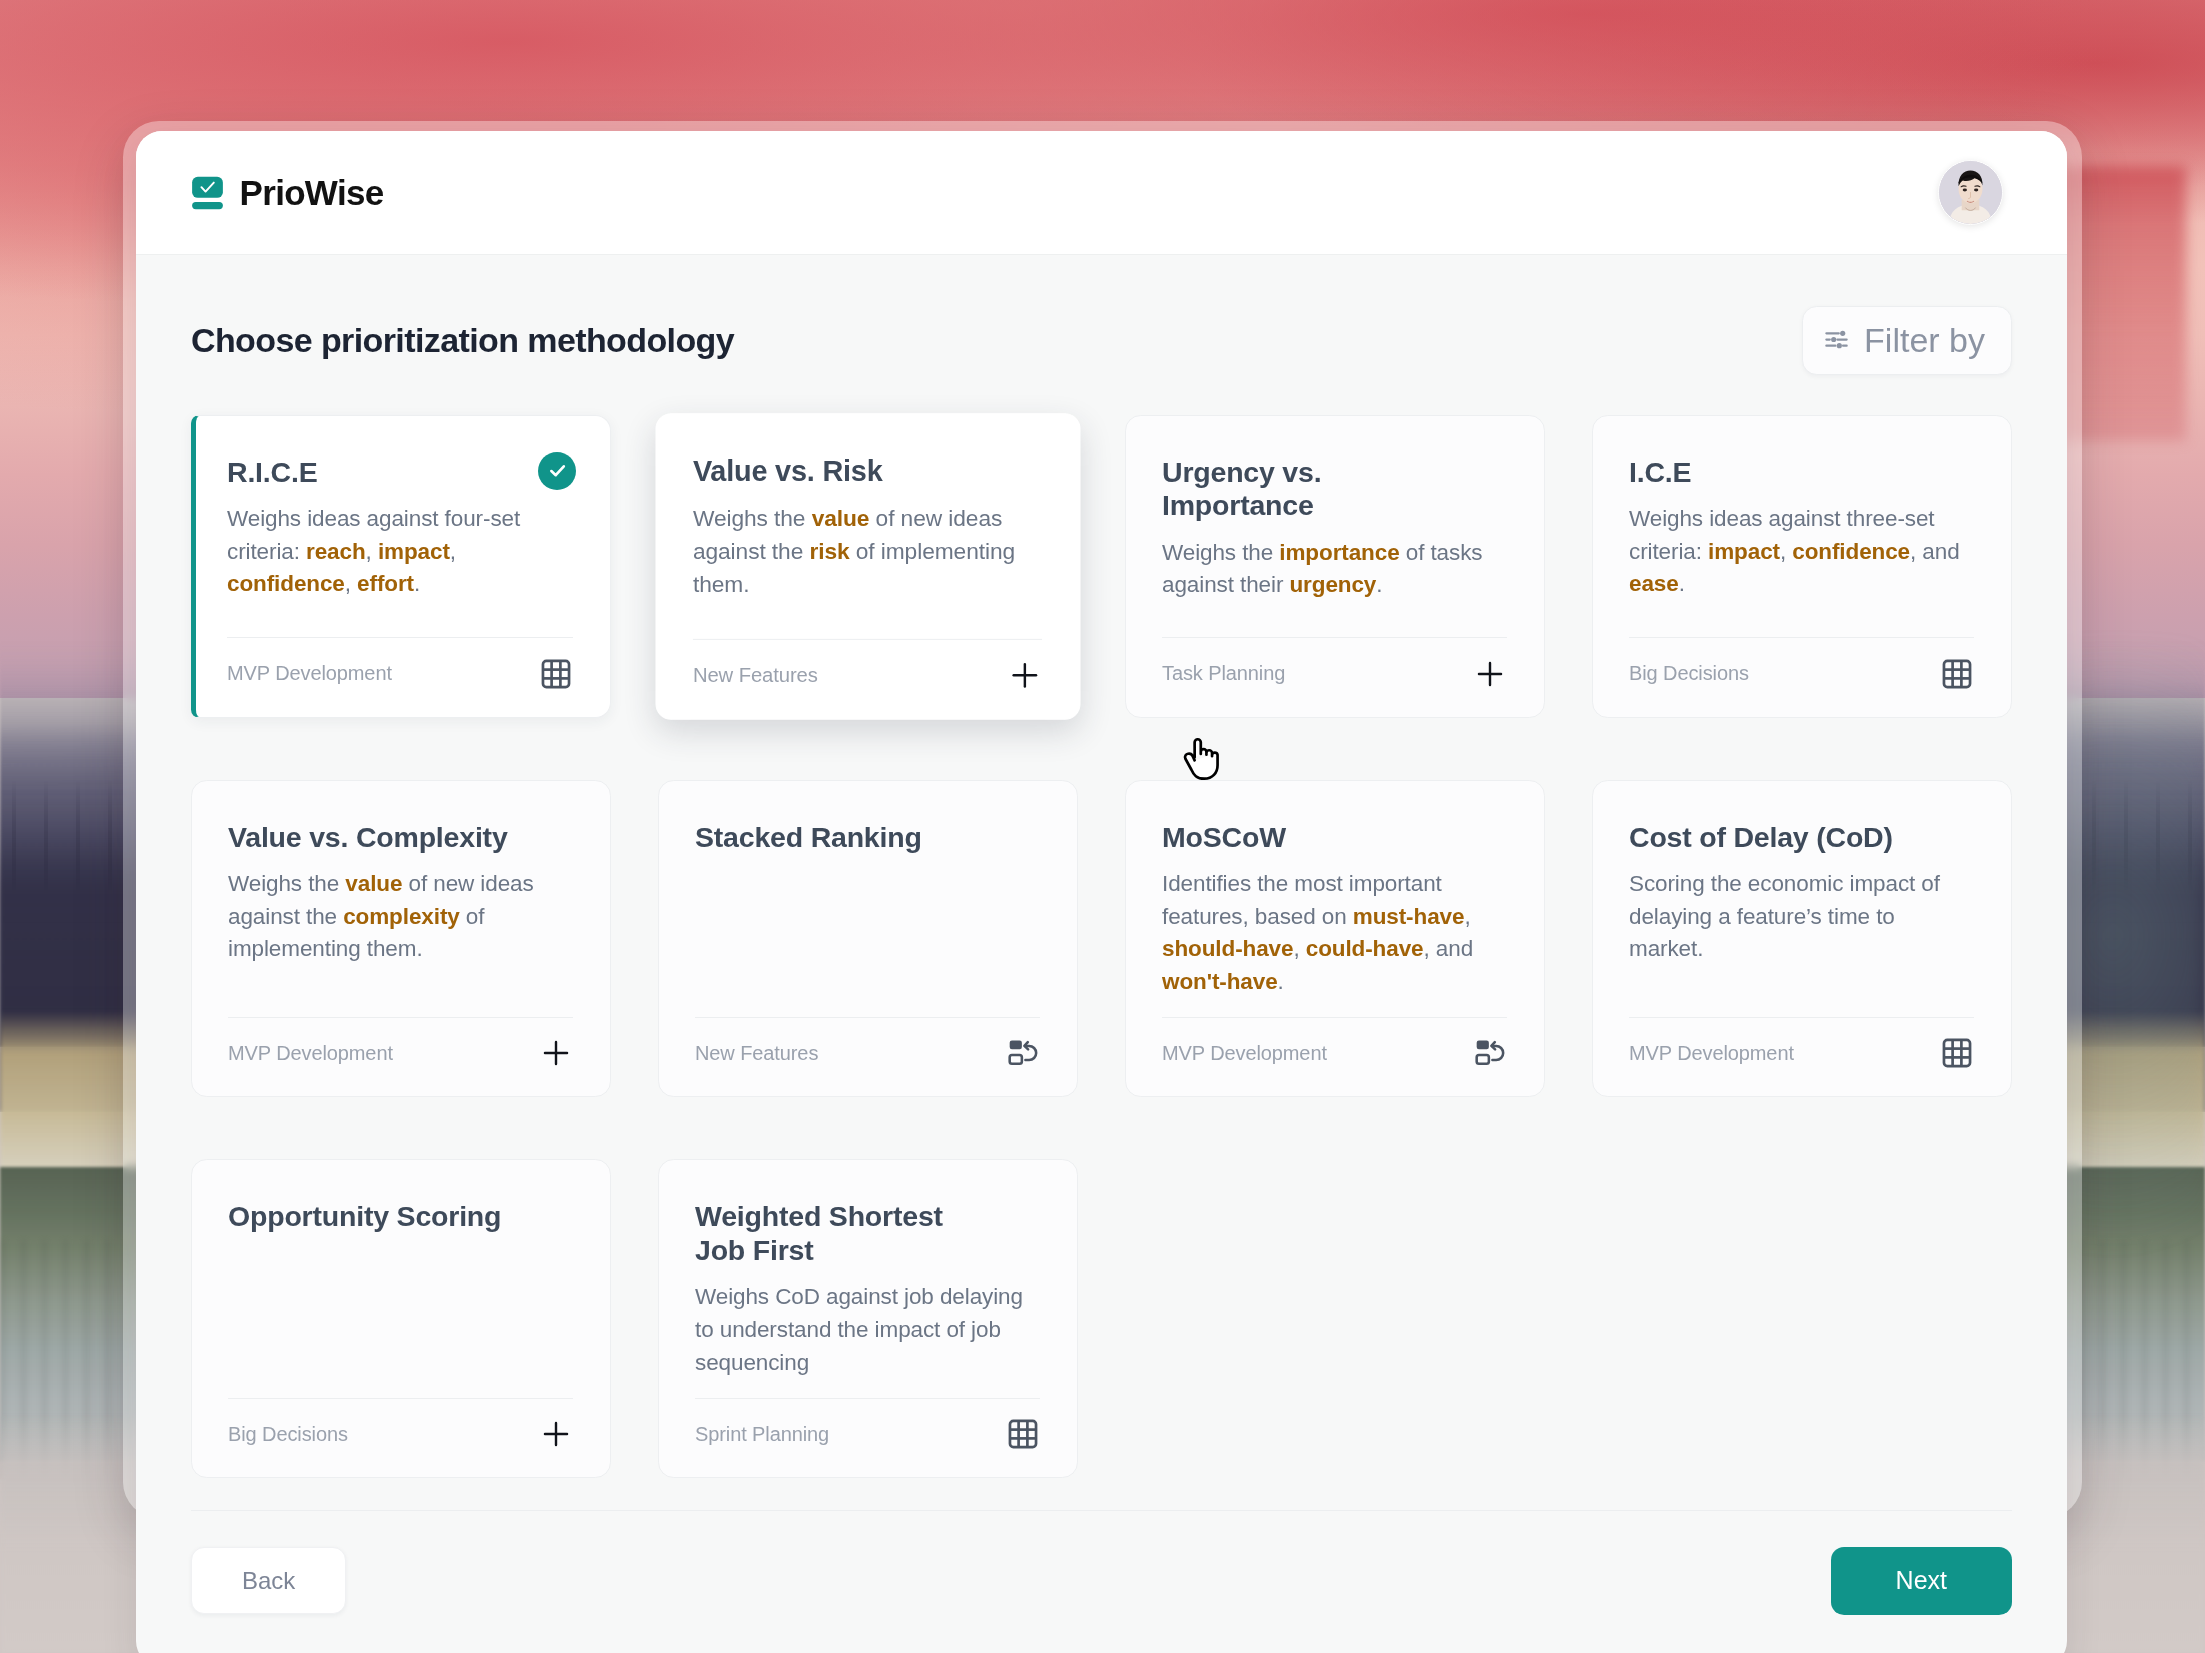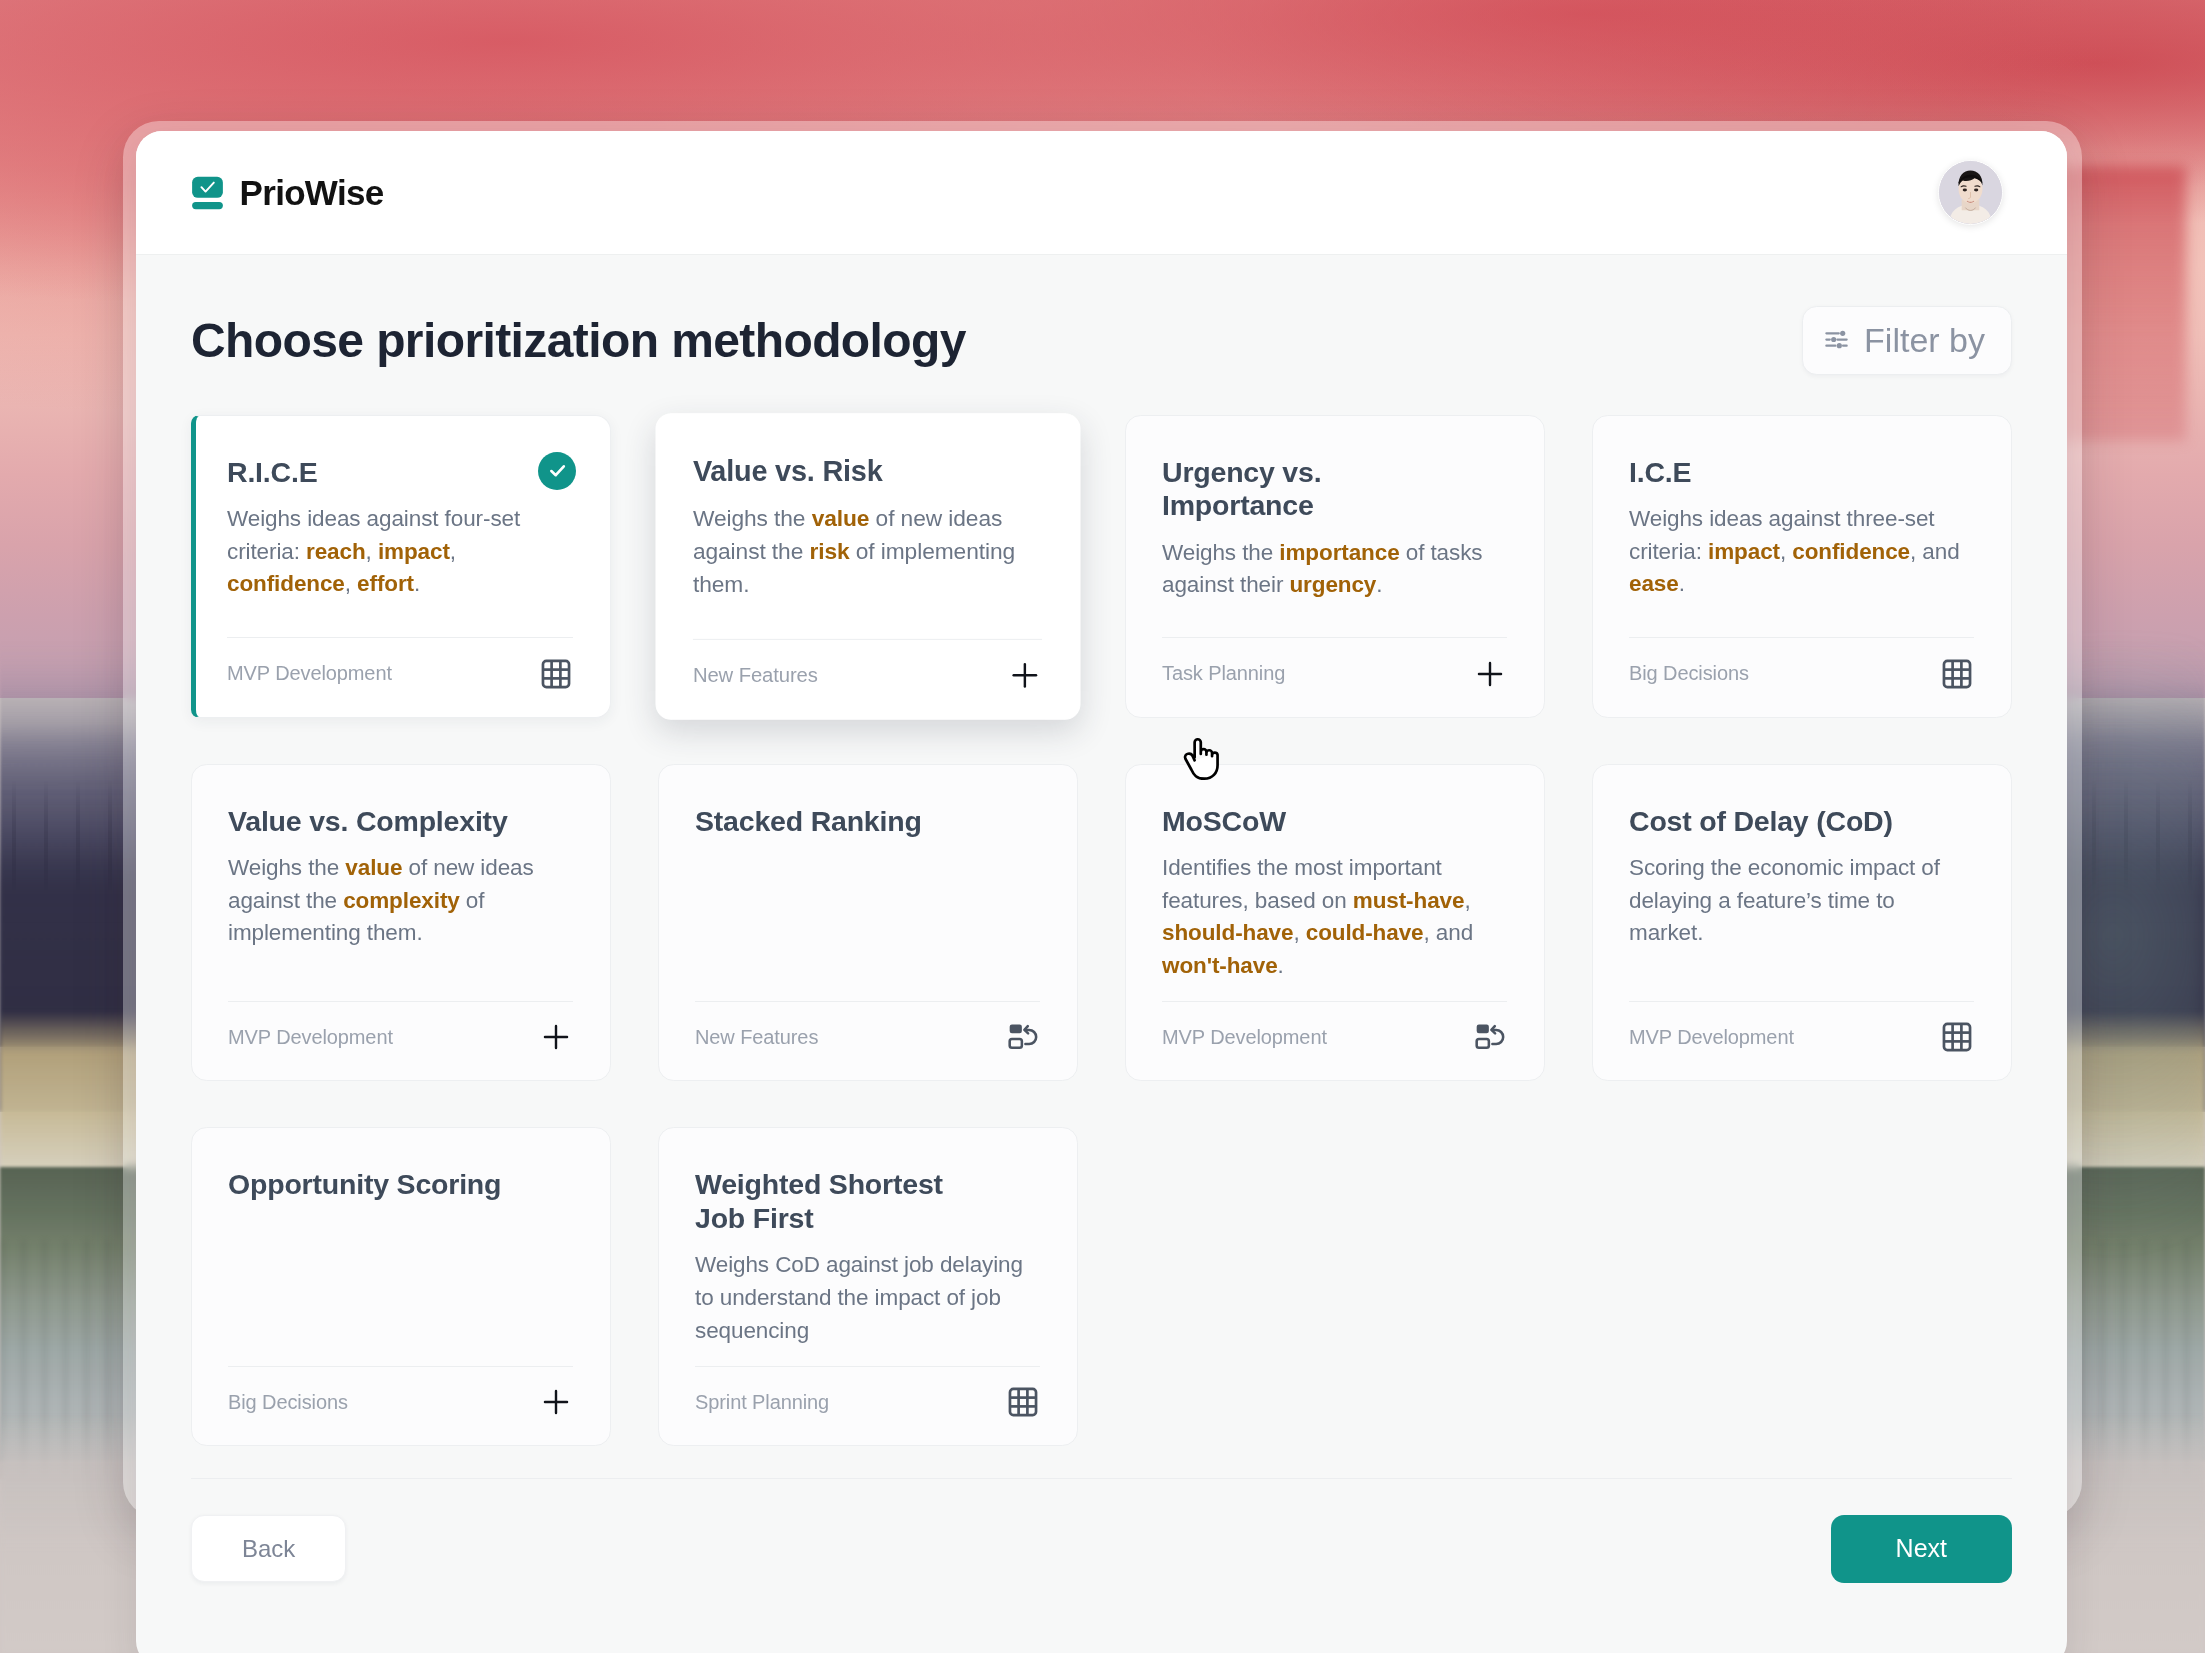--- a/index.html
+++ b/index.html
@@ -177,38 +177,38 @@
   .avatar svg { display: block; width: 100%; height: 100%; }
 
   
   #app-body { padding: 51px 55px 0 55px; }
 
   #title-row {
     display: flex; align-items: center; justify-content: space-between;
     margin-bottom: 40px;
   }
   #page-title {
-    font-size: 48px; font-weight: 700; color: #1d2433; letter-spacing: -0.6px;
+    font-size: 34px; font-weight: 700; color: #1d2433; letter-spacing: -0.6px;
   }
   #filter-btn {
     display: flex; align-items: center; gap: 13.8px;
     background: #fcfcfd;
     border: 0.9px solid #eceef0;
     border-radius: 14.7px;
     padding: 13.8px 26px 13.8px 20px;
     box-shadow: 0 1.4px 4.6px rgba(25,35,55,0.04);
     cursor: pointer;
   }
   #filter-btn .label { font-size: 34px; color: #8b93a2; }
 
   
   #card-grid {
     display: grid;
     grid-template-columns: repeat(4, 1fr);
-    gap: 46px 47px;
+    gap: 62px 47px;
   }
   .card {
     background: #fcfcfd;
     border: 0.9px solid #edeff1;
     border-radius: 15.6px;
     padding: 40px 37px 26px 36px;
     display: flex;
     flex-direction: column;
     min-height: 303px;
     position: relative;

